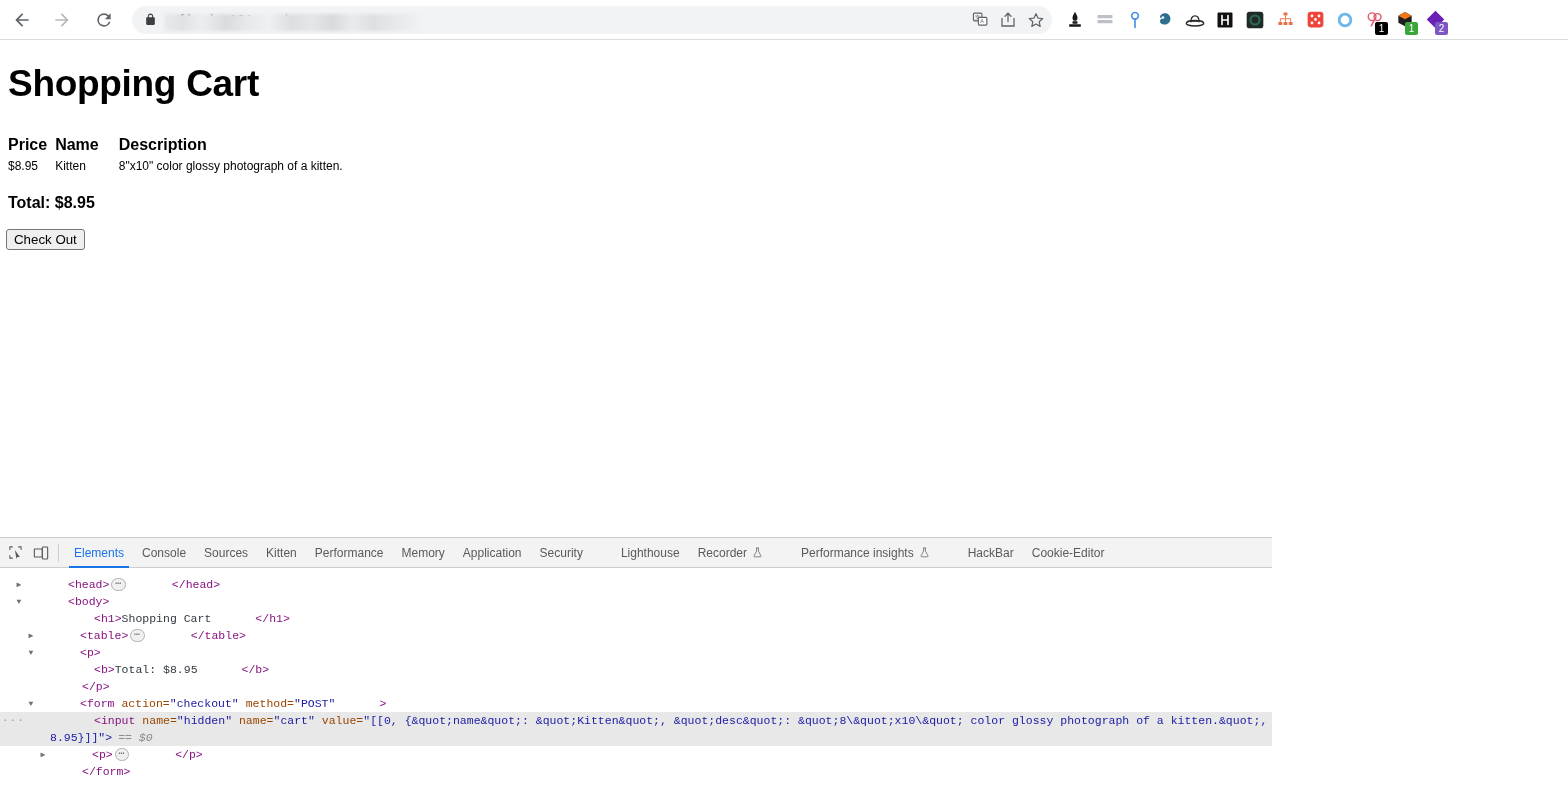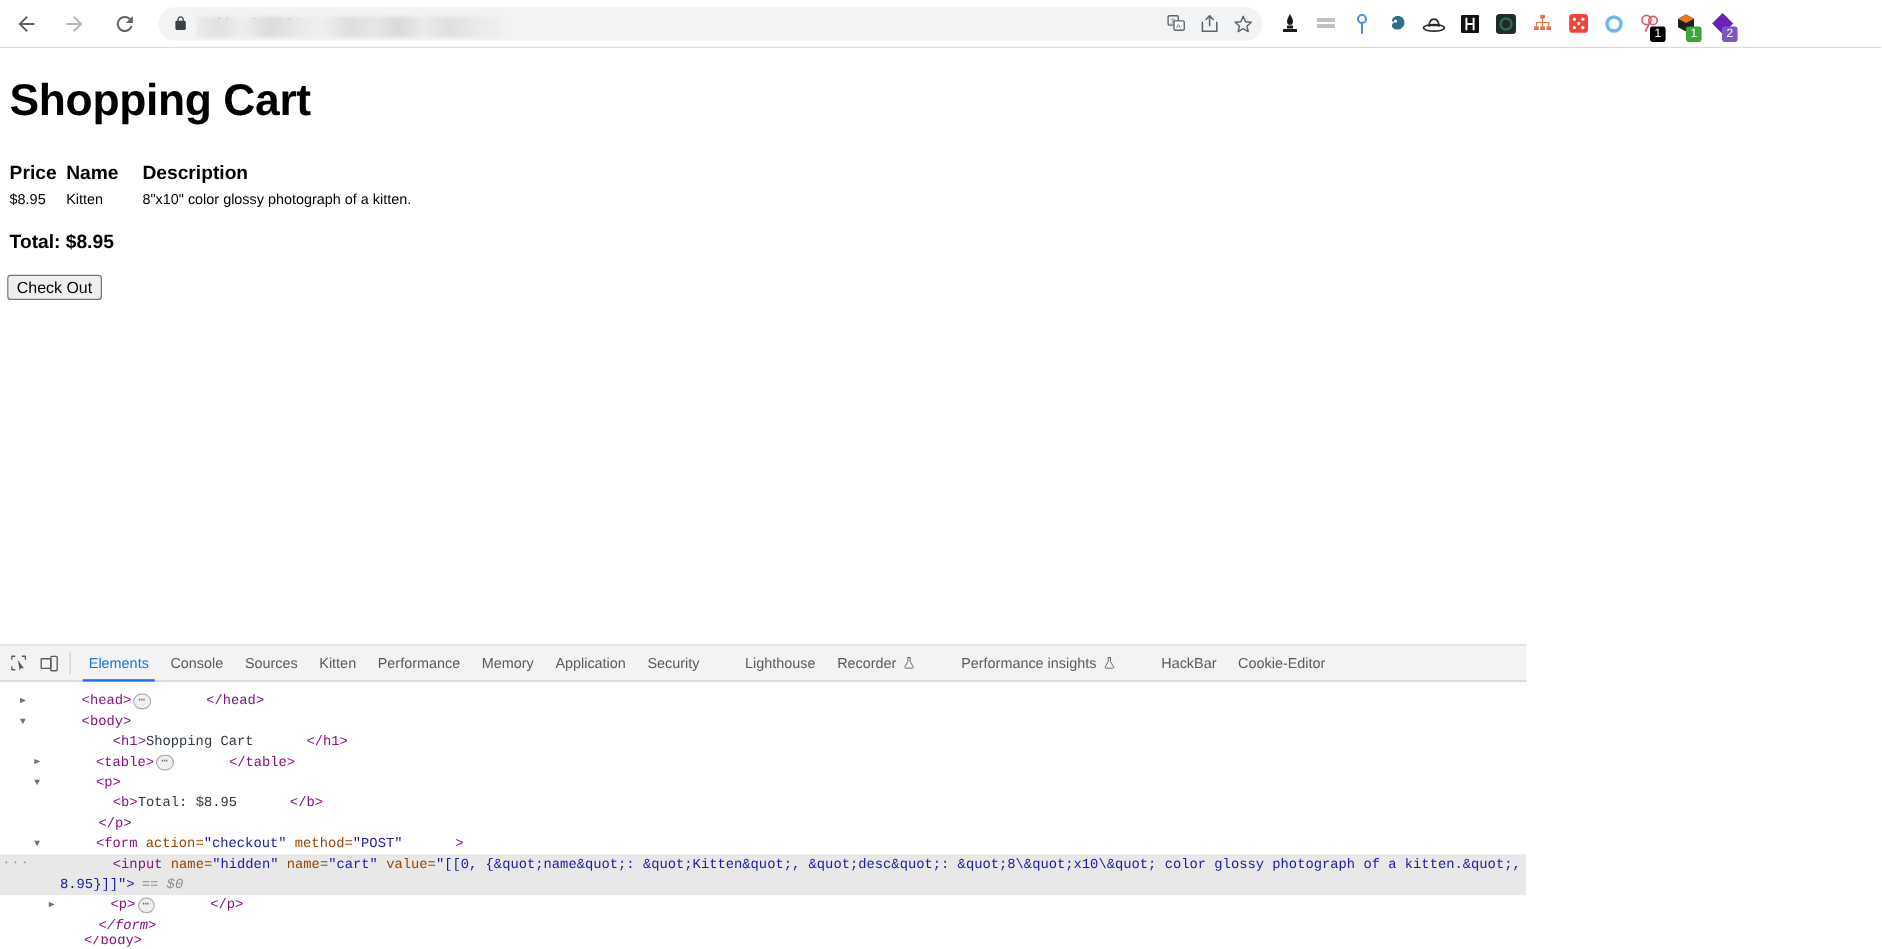--- a/index.html
+++ b/index.html
@@ -608,23 +608,20 @@
       <span class="eq0">== $0</span>
     </div>
 
     <div class="dom-line" style="padding-left:38px;">
       <span class="twisty">▶</span>
       <span class="tagp">&lt;p&gt;</span>
       <span class="ellipsis-badge">⋯</span>
       <span class="tagp">&lt;/p&gt;</span>
     </div>
 
-    <div class="dom-line" style="padding-left:38px;font-style:italic;">
+    <div class="dom-line" style="padding-left:38px;">
       <span class="tagp">&lt;/form&gt;</span>
     </div>
 
-    <div class="dom-line" style="padding-left:26px; height:9px; overflow:hidden;">
-      <span class="tagp">&lt;/body&gt;</span>
-    </div>
 
   </div>
 
 </div>
 
 </body></html>

